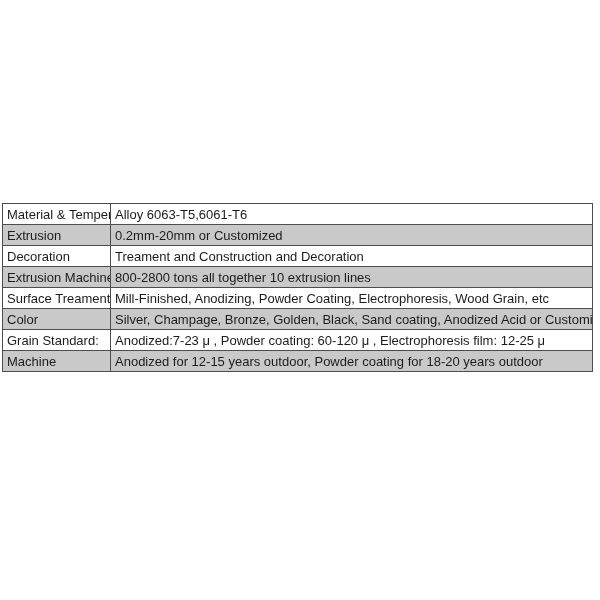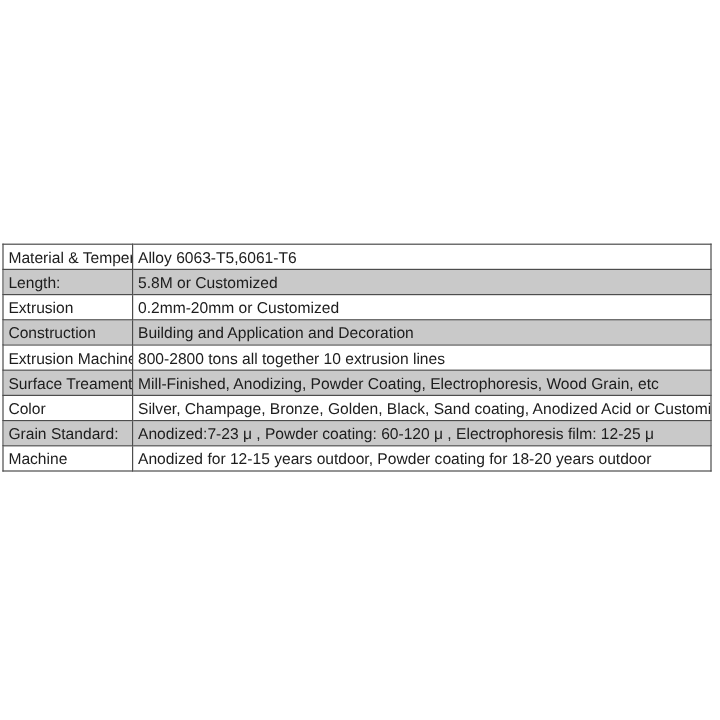--- a/index.html
+++ b/index.html
@@ -53,30 +53,26 @@
 <body>
 
 <div class="spec-table-wrap">
   <table class="spec-table">
     <tbody>
         <tr>
     <td class="label-cell">Material &amp; Temper</td>
     <td class="value-cell">Alloy 6063-T5,6061-T6</td>
   </tr>
         <tr>
-    <td class="label-cell">Length:</td>
-    <td class="value-cell">5.8M or Customized</td>
-  </tr>
-        <tr>
     <td class="label-cell">Extrusion</td>
     <td class="value-cell">0.2mm-20mm or Customized</td>
   </tr>
         <tr>
-    <td class="label-cell">Construction</td>
-    <td class="value-cell">Building and Application and Decoration</td>
+    <td class="label-cell">Decoration</td>
+    <td class="value-cell">Treament and Construction and Decoration</td>
   </tr>
         <tr>
     <td class="label-cell">Extrusion Machine</td>
     <td class="value-cell">800-2800 tons all together 10 extrusion lines</td>
   </tr>
         <tr>
     <td class="label-cell">Surface Treament</td>
     <td class="value-cell">Mill-Finished, Anodizing, Powder Coating, Electrophoresis, Wood Grain, etc</td>
   </tr>
         <tr>

